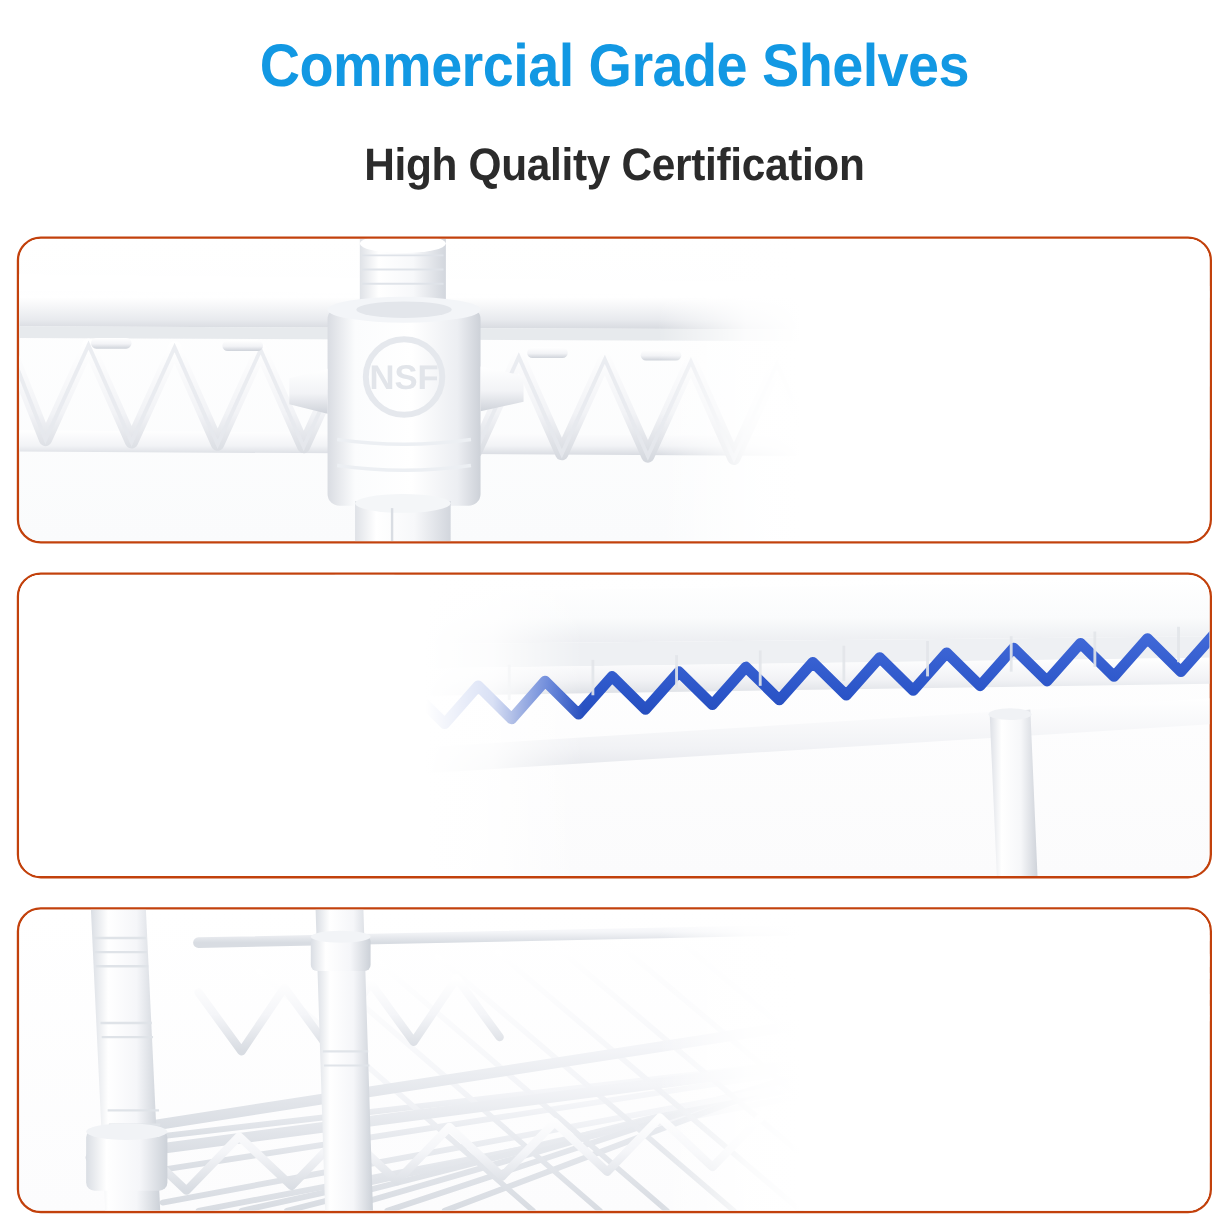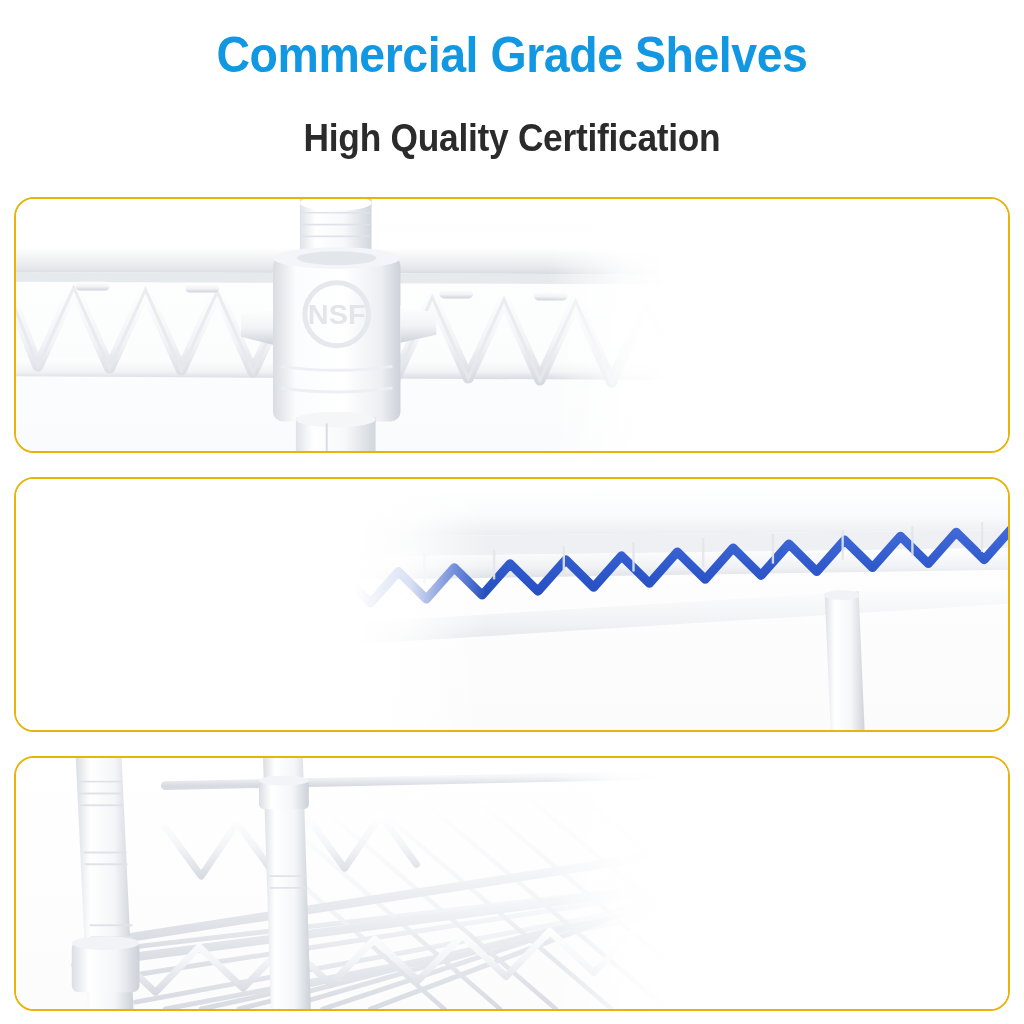--- a/index.html
+++ b/index.html
@@ -45,21 +45,21 @@
     letter-spacing: -0.3px;
     color: #2b2b2b;
     transform: scaleX(0.93);
   }
 
   
   .panel {
     position: absolute;
     left: 14px;
     width: 996px;
-    border: 2px solid #eab308;
+    border: 2px solid #c2410c;
     border-radius: 20px;
     overflow: hidden;
     background: #ffffff;
   }
   #panel-1 { top: 197px;  height: 256px; }
   #panel-2 { top: 477px;  height: 255px; }
   #panel-3 { top: 756px;  height: 255px; }
 
   .photo {
     position: absolute;

